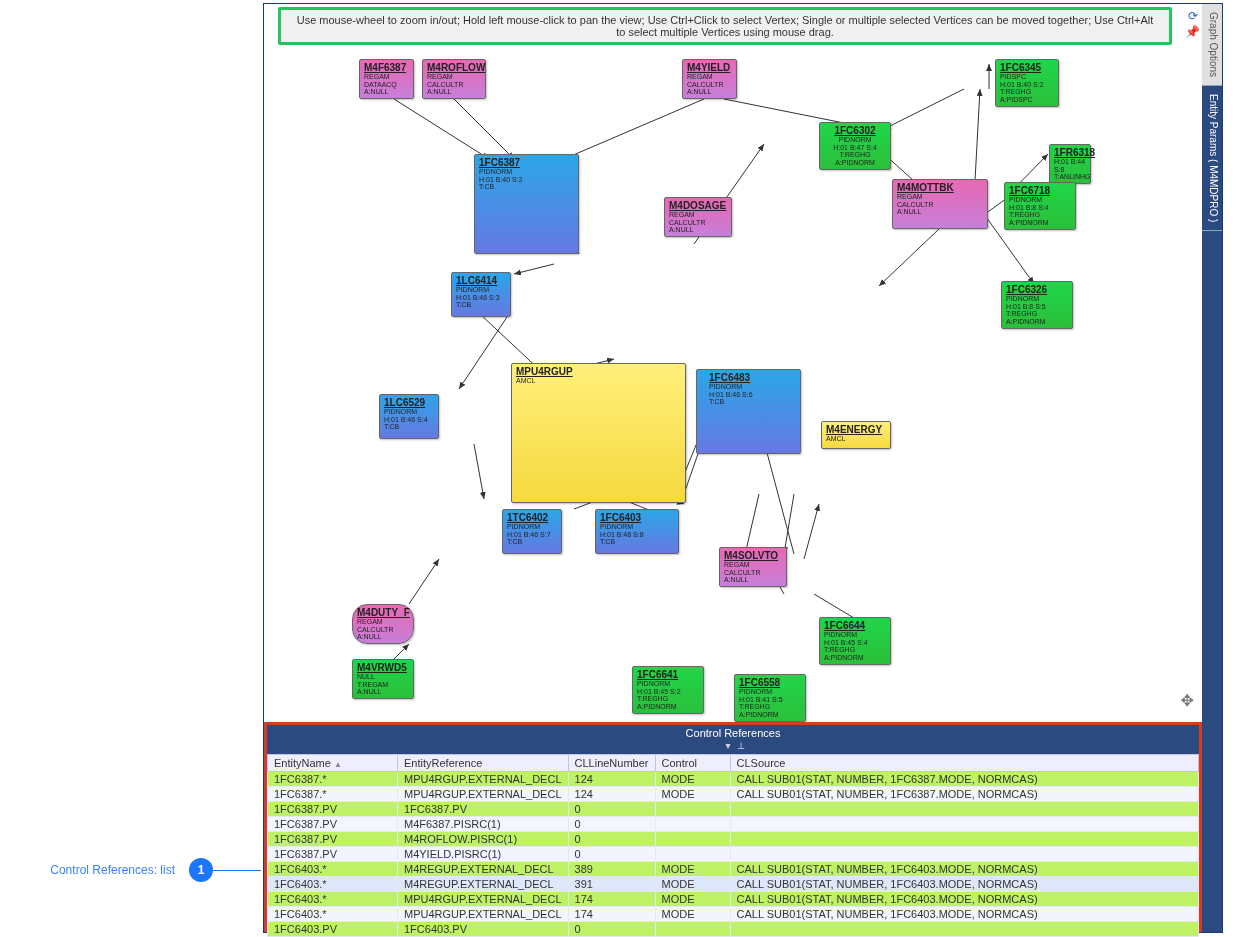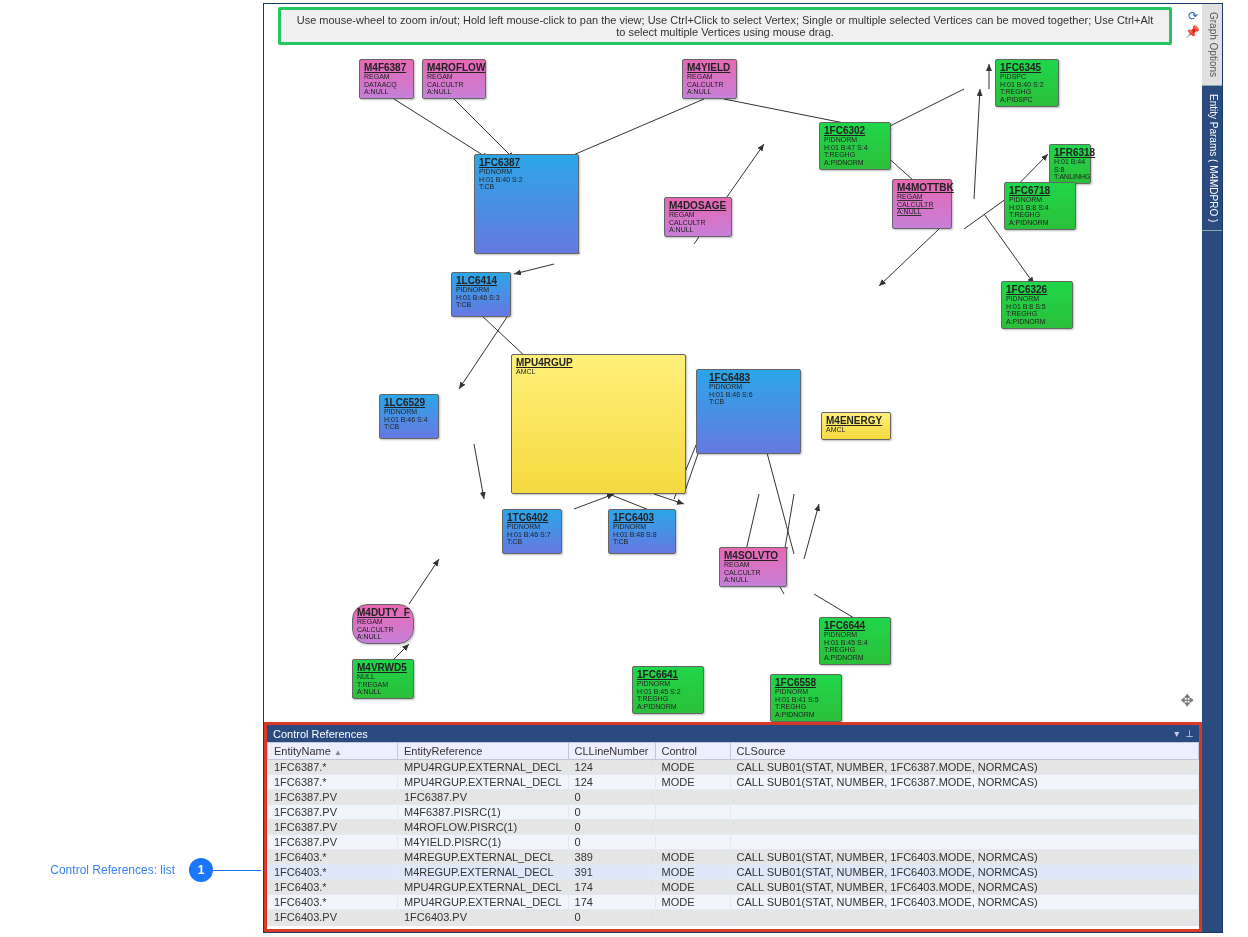--- a/index.html
+++ b/index.html
@@ -12,30 +12,30 @@
 .vsidebar-tab { writing-mode:vertical-rl; text-orientation:mixed; color:#fff; padding:8px 3px; font-size:10px; border-bottom:1px solid #8aa; cursor:pointer; }
 .vsidebar-tab.inactive { background:#e0e0e0; color:#555; }
 .graph-area { position:absolute; left:0; top:0; right:20px; height:720px; overflow:hidden; }
 svg.edges { position:absolute; left:0; top:0; width:100%; height:100%; pointer-events:none; }
 .node { position:absolute; border:1px solid #666; border-radius:2px; padding:2px 4px; font-size:9px; box-shadow:1px 1px 2px rgba(0,0,0,.25); }
 .node .title { font-weight:bold; text-decoration:underline; font-size:10px; color:#222; }
 .node .sub { font-size:7px; color:#222; line-height:1.1; }
 .pink { background:linear-gradient(#e868b2,#c67fd9); }
 .blue { background:linear-gradient(#2ba6e8,#6678e2); }
 .green { background:linear-gradient(#1fd64a,#2bbf3a); }
-.yellow { background:linear-gradient(#fff07a,#f5d93f); color:#333; }
+.yellow { background:linear-gradient(#fff07a,#f5d93f); color:#333;margin-top:9px; }
 .panel { position:absolute; left:0; right:20px; bottom:0; height:210px; border-top:1px solid #666; border:3px solid #d83a28; }
-.panel-header { background:#2b4a80; color:#fff; padding:2px 6px; font-size:11px; display:flex; justify-content:space-between; align-items:center;}
+.panel-header { background:#2b4a80; color:#fff; padding:2px 6px; font-size:11px; display:flex; justify-content:space-between; align-items:center;flex-direction:column;}
 .panel-header .right-icons span{ color:#cce; margin-left:4px; font-size:10px; cursor:pointer;}
 .grid { width:100%; border-collapse:collapse; font-size:11px; }
 .grid th { background:#eef; border:1px solid #c0c8d8; padding:2px 6px; font-weight:normal; text-align:left; }
 .grid td { border:1px solid #e4e8f0; padding:1px 6px; }
 .grid tr:nth-child(even) td { background:#f2f5fb; }
 .grid tr.hover td { background:#dfe8fb; }
-.grid-wrap { overflow-y:scroll; height:184px; background:#e5e5e5; }
+.grid-wrap { overflow-y:scroll; height:184px; background:#bef264; }
 .sort-ind { font-size:8px; color:#888; }
 .callout-badge { position:absolute; width:24px; height:24px; border-radius:50%; background:#1a75ff; color:#fff; display:flex; align-items:center; justify-content:center; font-weight:bold; font-size:12px; }
 .callout-label { position:absolute; font-size:12px; color:#3b82f6; text-align:right; }
 .callout-line { position:absolute; height:0; border-top:1px solid #1a75ff; }
 .move-glyph { position:absolute; right:28px; bottom:222px; font-size:16px; color:#777; cursor:move; }
 </style>
 </head>
 <body>
 
 <div class="callout-label" style="left:5px; top:863px; width:170px;">Control References: list</div>
@@ -126,21 +126,21 @@
         <div class="title">1FC6345</div>
         <div class="sub">PIDSPC</div>
         <div class="sub">H:01 B:40 S:2</div>
         <div class="sub">T:REGHG A:PIDSPC</div>
       </div>
     <div class="node green" style="left:785px; top:120px; width:42px;margin-top:20px;">
         <div class="title">1FR6318</div>
         <div class="sub">H:01 B:44 S:8</div>
         <div class="sub">T:ANLINHG</div>
       </div>
-    <div class="node green" style="left:555px; top:118px; width:72px;">
+    <div class="node green" style="left:555px; top:118px; width:72px;text-align:center;">
         <div class="title">1FC6302</div>
         <div class="sub">PIDNORM</div>
         <div class="sub">H:01 B:47 S:4</div>
         <div class="sub">T:REGHG A:PIDNORM</div>
       </div>
     <div class="node green" style="left:740px; top:178px; width:72px;">
         <div class="title">1FC6718</div>
         <div class="sub">PIDNORM</div>
         <div class="sub">H:01 B:8 S:4</div>
         <div class="sub">T:REGHG A:PIDNORM</div>
@@ -163,21 +163,21 @@
         <div class="sub">PIDNORM</div>
         <div class="sub">H:01 B:46 S:3</div>
         <div class="sub">T:CB</div>
       </div>
     <div class="node pink" style="left:400px; top:193px; width:68px;">
         <div class="title">M4DOSAGE</div>
         <div class="sub">REGAM</div>
         <div class="sub">CALCULTR</div>
         <div class="sub">A:NULL</div>
       </div>
-    <div class="node pink" style="left:628px; top:175px; width:60px; height:50px;text-decoration:underline;">
+    <div class="node pink" style="left:628px; top:175px; width:96px; height:50px;">
         <div class="title">M4MOTTBK</div>
         <div class="sub">REGAM</div>
         <div class="sub">CALCULTR</div>
         <div class="sub">A:NULL</div>
       </div>
 
     <div class="node yellow" style="left:247px; top:350px; width:175px; height:140px;">
         <div class="title">MPU4RGUP</div>
         <div class="sub">AMCL</div>
       </div>
@@ -197,21 +197,21 @@
         <div class="sub">H:01 B:46 S:4</div>
         <div class="sub">T:CB</div>
       </div>
 
     <div class="node blue" style="left:238px; top:505px; width:60px; height:45px;">
         <div class="title">1TC6402</div>
         <div class="sub">PIDNORM</div>
         <div class="sub">H:01 B:46 S:7</div>
         <div class="sub">T:CB</div>
       </div>
-    <div class="node blue" style="left:344px; top:505px; width:68px; height:45px;">
+    <div class="node blue" style="left:331px; top:505px; width:84px; height:45px;">
         <div class="title">1FC6403</div>
         <div class="sub">PIDNORM</div>
         <div class="sub">H:01 B:48 S:8</div>
         <div class="sub">T:CB</div>
       </div>
     <div class="node pink" style="left:455px; top:543px; width:68px;">
         <div class="title">M4SOLVTO</div>
         <div class="sub">REGAM</div>
         <div class="sub">CALCULTR</div>
         <div class="sub">A:NULL</div>
@@ -232,21 +232,21 @@
         <div class="title">M4VRWD5</div>
         <div class="sub">NULL</div>
         <div class="sub">T:REGAM A:NULL</div>
       </div>
     <div class="node green" style="left:368px; top:662px; width:72px;">
         <div class="title">1FC6641</div>
         <div class="sub">PIDNORM</div>
         <div class="sub">H:01 B:45 S:2</div>
         <div class="sub">T:REGHG A:PIDNORM</div>
       </div>
-    <div class="node green" style="left:470px; top:670px; width:72px;margin-left:36px;">
+    <div class="node green" style="left:470px; top:670px; width:72px;">
         <div class="title">1FC6558</div>
         <div class="sub">PIDNORM</div>
         <div class="sub">H:01 B:41 S:5</div>
         <div class="sub">T:REGHG A:PIDNORM</div>
       </div>
   </div>
 
   <div class="move-glyph">✥</div>
 
   <div class="panel">

